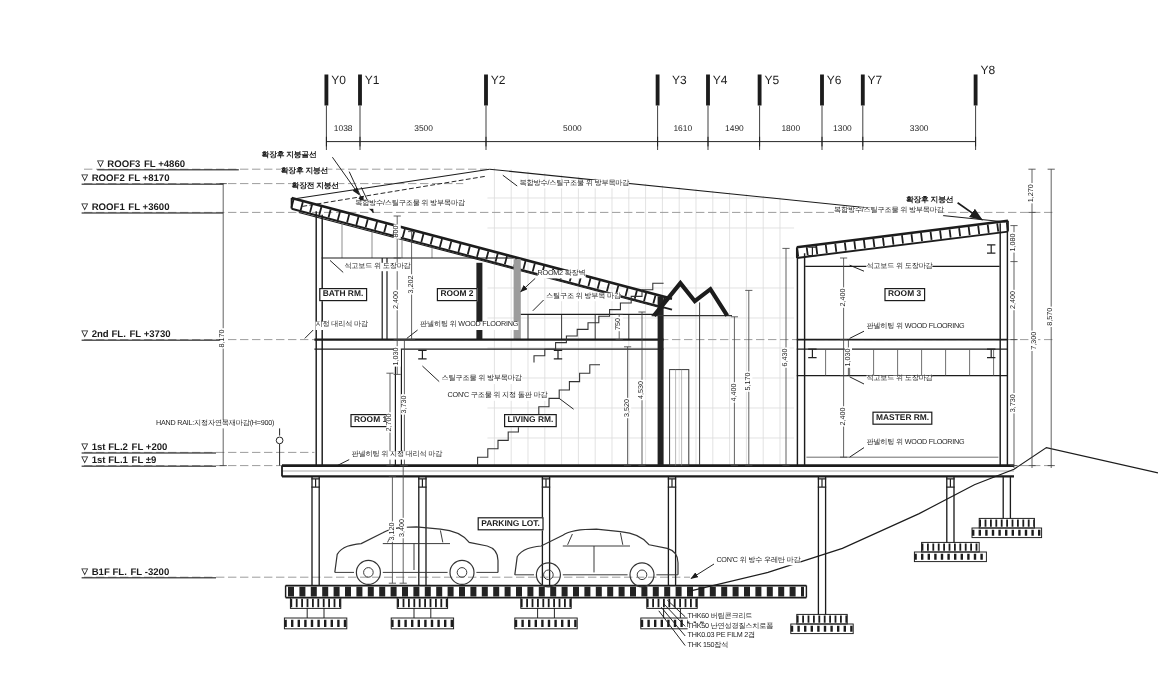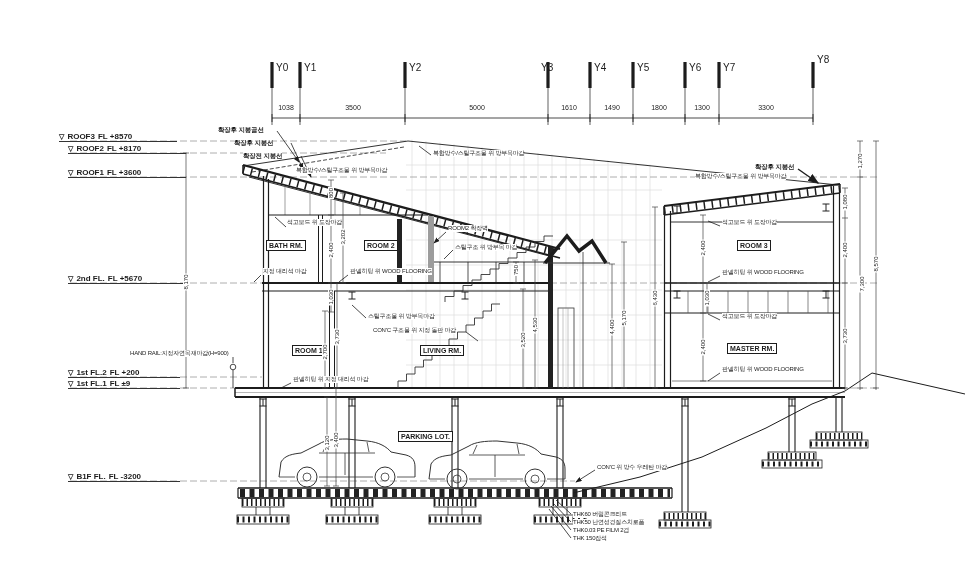--- a/index.html
+++ b/index.html
@@ -206,55 +206,55 @@
     <path d="M595 470L576 482" marker-end="url(#ah)"></path>
     <path d="M571 514L556 500M571 522L553 503M571 530L551 506M571 538L549 509"></path>
     <path d="M233 357V363M233 370V388"></path>
     <circle cx="233" cy="367" r="2.8"></circle>
   </g>
 </svg>
 
 <span class="gl" style="left:276px;top:62px">Y0</span>
 <span class="gl" style="left:304px;top:62px">Y1</span>
 <span class="gl" style="left:409px;top:62px">Y2</span>
-<span class="gl" style="left:541px;top:62px">Y3</span>
+<span class="gl" style="left:560px;top:62px">Y3</span>
 <span class="gl" style="left:594px;top:62px">Y4</span>
 <span class="gl" style="left:637px;top:62px">Y5</span>
 <span class="gl" style="left:689px;top:62px">Y6</span>
 <span class="gl" style="left:723px;top:62px">Y7</span>
 <span class="gl" style="left:817px;top:54px">Y8</span>
 
 <span class="gs" style="left:286px;top:104px">1038</span>
 <span class="gs" style="left:353px;top:104px">3500</span>
 <span class="gs" style="left:477px;top:104px">5000</span>
 <span class="gs" style="left:569px;top:104px">1610</span>
 <span class="gs" style="left:612px;top:104px">1490</span>
 <span class="gs" style="left:659px;top:104px">1800</span>
 <span class="gs" style="left:702px;top:104px">1300</span>
 <span class="gs" style="left:766px;top:104px">3300</span>
 
-<div class="lvl" style="left:59px;top:132px;min-width:118px">
+<div class="lvl" style="left:81px;top:132px;min-width:118px">
       <span class="mk">▽</span>
       <span>ROOF3</span>
-      <span>FL +8570</span>
+      <span>FL +4860</span>
     </div>
 <div class="lvl" style="left:68px;top:144px;min-width:118px">
       <span class="mk">▽</span>
       <span>ROOF2</span>
       <span>FL +8170</span>
     </div>
 <div class="lvl" style="left:68px;top:168px;min-width:118px">
       <span class="mk">▽</span>
       <span>ROOF1</span>
       <span>FL +3600</span>
     </div>
 <div class="lvl" style="left:68px;top:274px;min-width:118px">
       <span class="mk">▽</span>
       <span>2nd FL.</span>
-      <span>FL +5670</span>
+      <span>FL +3730</span>
     </div>
 <div class="lvl" style="left:68px;top:368px;min-width:112px">
       <span class="mk">▽</span>
       <span>1st FL.2</span>
       <span>FL +200</span>
     </div>
 <div class="lvl" style="left:68px;top:379px;min-width:112px">
       <span class="mk">▽</span>
       <span>1st FL.1</span>
       <span>FL ±9</span>

